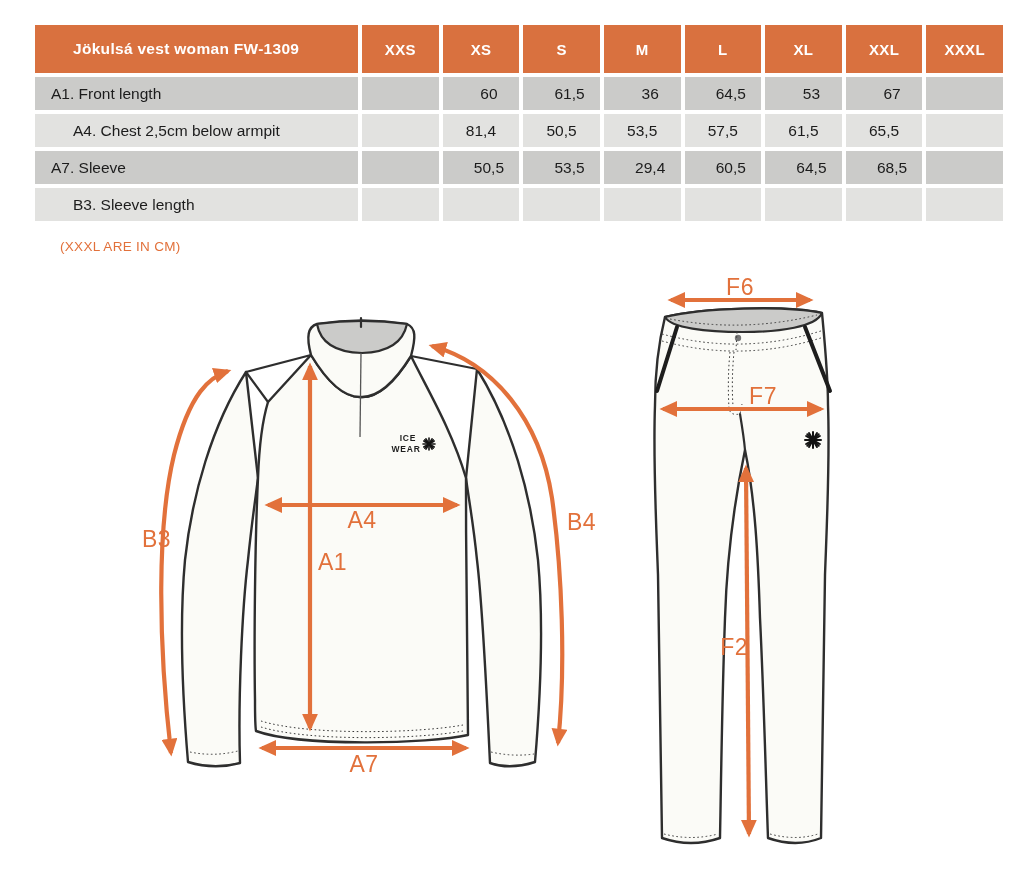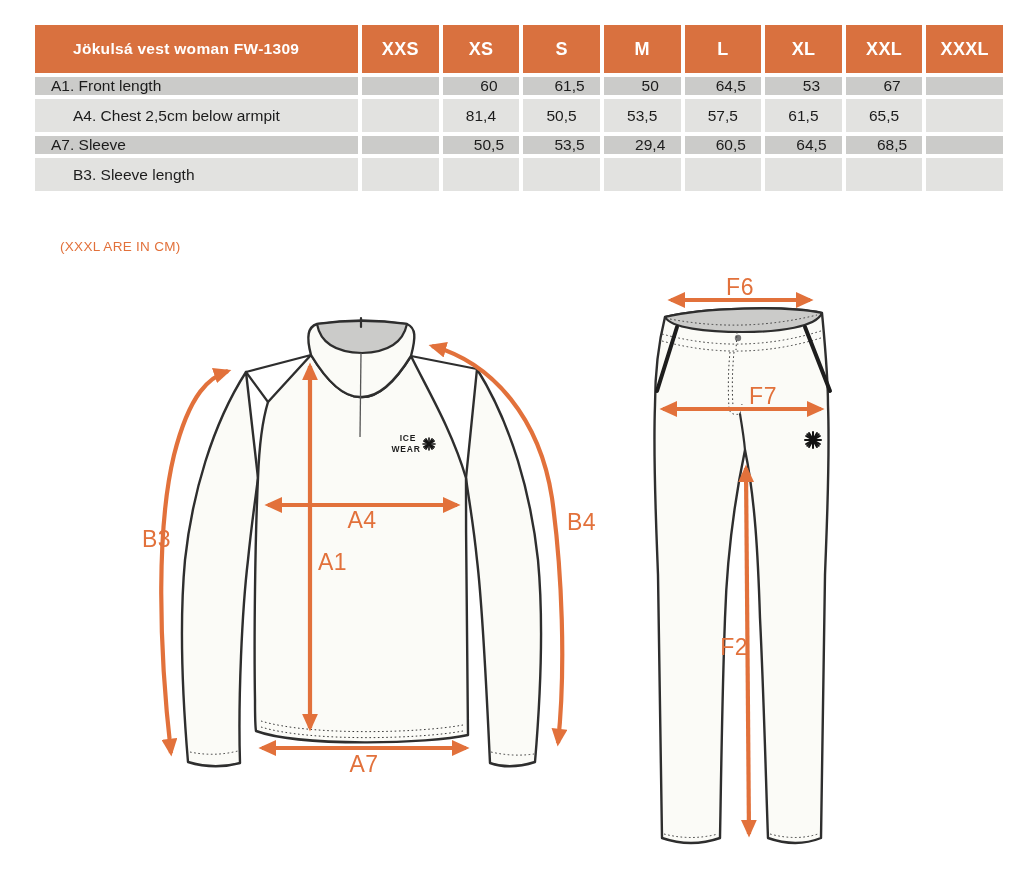--- a/index.html
+++ b/index.html
@@ -9,24 +9,24 @@
   body{
     width:1034px;height:889px;position:relative;background:#ffffff;
     font-family:"Liberation Sans", sans-serif;overflow:hidden;
   }
   .size-table{
     position:absolute;left:35px;top:25px;width:968px;
     display:grid;grid-template-columns:323px repeat(8,1fr);
     gap:4px;background:#ffffff;border-radius:19px;
   }
   .cell{display:flex;align-items:center;justify-content:center;font-size:15.5px;color:#1c1c1c;}
-  .cell.head{background:var(--header-bg,#D9713F);color:#ffffff;font-weight:bold;font-size:18px;height:48px;letter-spacing:.3px;}
+  .cell.head{background:var(--header-bg,#D9713F);color:#ffffff;font-weight:bold;font-size:15px;height:48px;letter-spacing:.3px;}
   .cell.head.title-cell{justify-content:flex-start;padding-left:38px;font-size:15.5px;}
   .cell.label-cell{justify-content:flex-start;padding-left:38px;}
-  .r-dark .cell:not(.head){background:var(--row-dark,#CBCBC9);height:18px;padding-left:16px;}
+  .r-dark .cell:not(.head){background:var(--row-dark,#CBCBC9);height:33px;padding-left:16px;}
   .r-light .cell:not(.head){background:var(--row-light,#E2E2E0);height:33px;}
   .row{display:contents;}
   .units-note{
     position:absolute;left:60px;top:239px;font-size:13.5px;color:var(--accent,#E2713B);
     letter-spacing:.3px;
   }
   svg{position:absolute;left:0;top:0;}
   .outline{fill:#FBFBF7;stroke:var(--outline,#2E2E2E);stroke-width:2.4;stroke-linejoin:round;stroke-linecap:round;}
   .greyfill{fill:#CBCBC9;stroke:var(--outline,#2E2E2E);stroke-width:2.2;stroke-linejoin:round;}
   .seam{fill:none;stroke:var(--outline,#2E2E2E);stroke-width:2.2;stroke-linecap:round;}
@@ -53,21 +53,21 @@
     <div class="cell head">XL</div>
     <div class="cell head">XXL</div>
     <div class="cell head">XXXL</div>
   </div>
 
   <div class="row r-dark">
     <div class="cell label-cell">A1. Front length</div>
     <div class="cell"></div>
     <div class="cell">60</div>
     <div class="cell">61,5</div>
-    <div class="cell">50</div>
+    <div class="cell">36</div>
     <div class="cell">64,5</div>
     <div class="cell">53</div>
     <div class="cell">67</div>
     <div class="cell"></div>
   </div>
 
   <div class="row r-light">
     <div class="cell label-cell">A4. Chest 2,5cm below armpit</div>
     <div class="cell"></div>
     <div class="cell">81,4</div>

